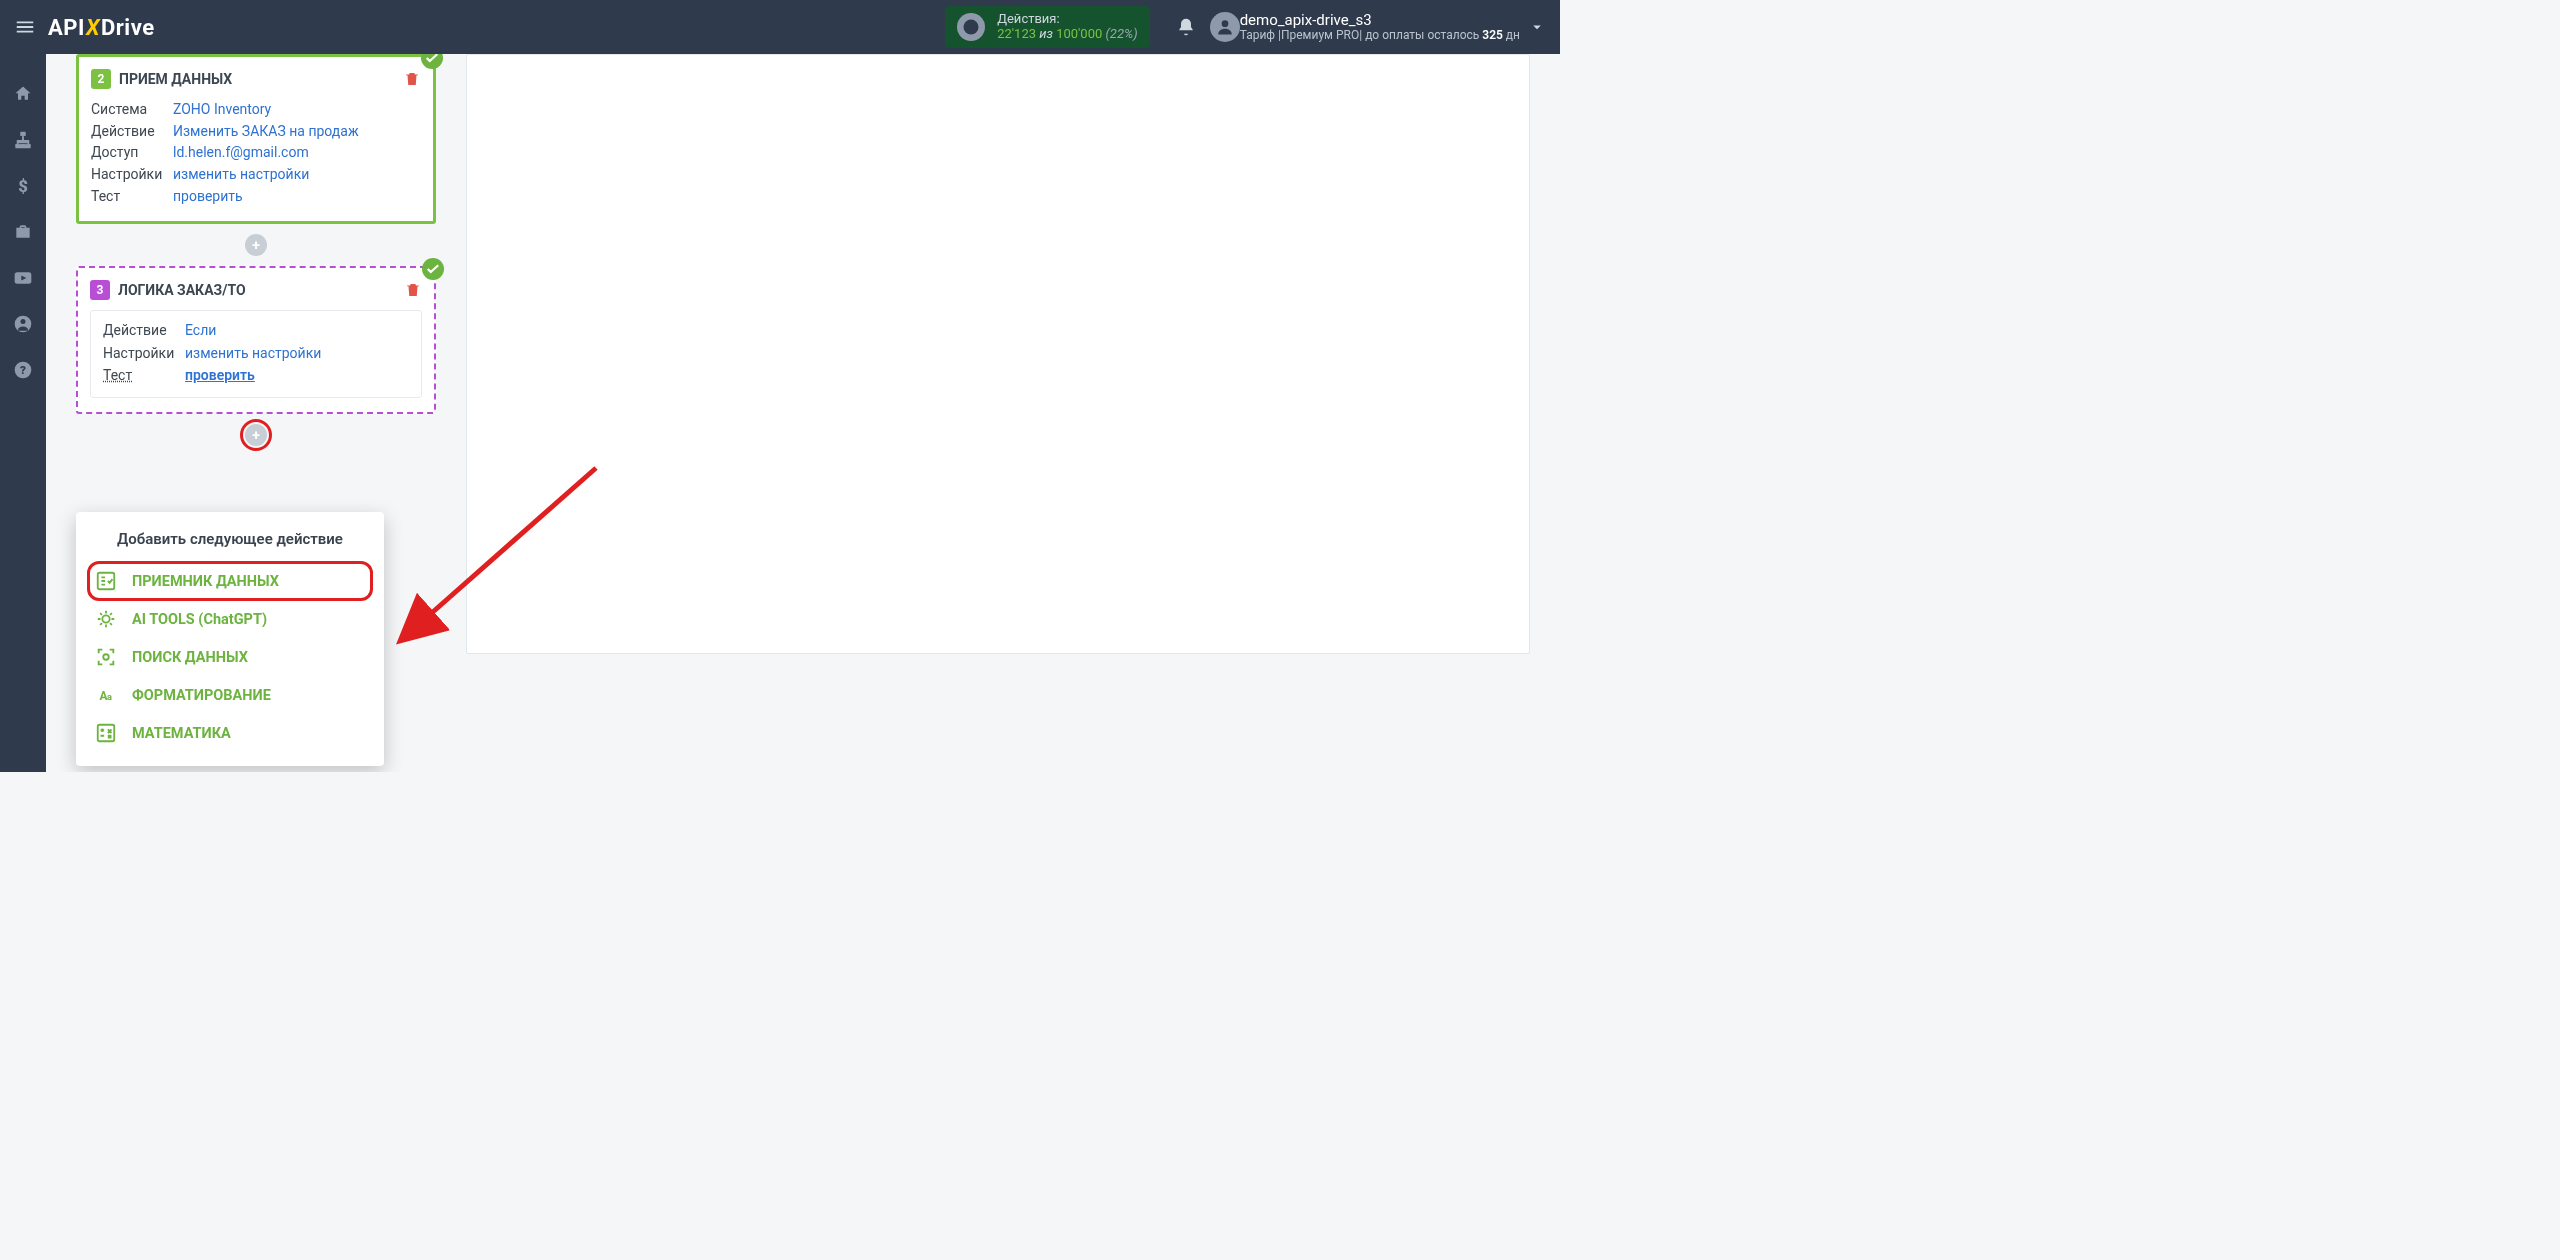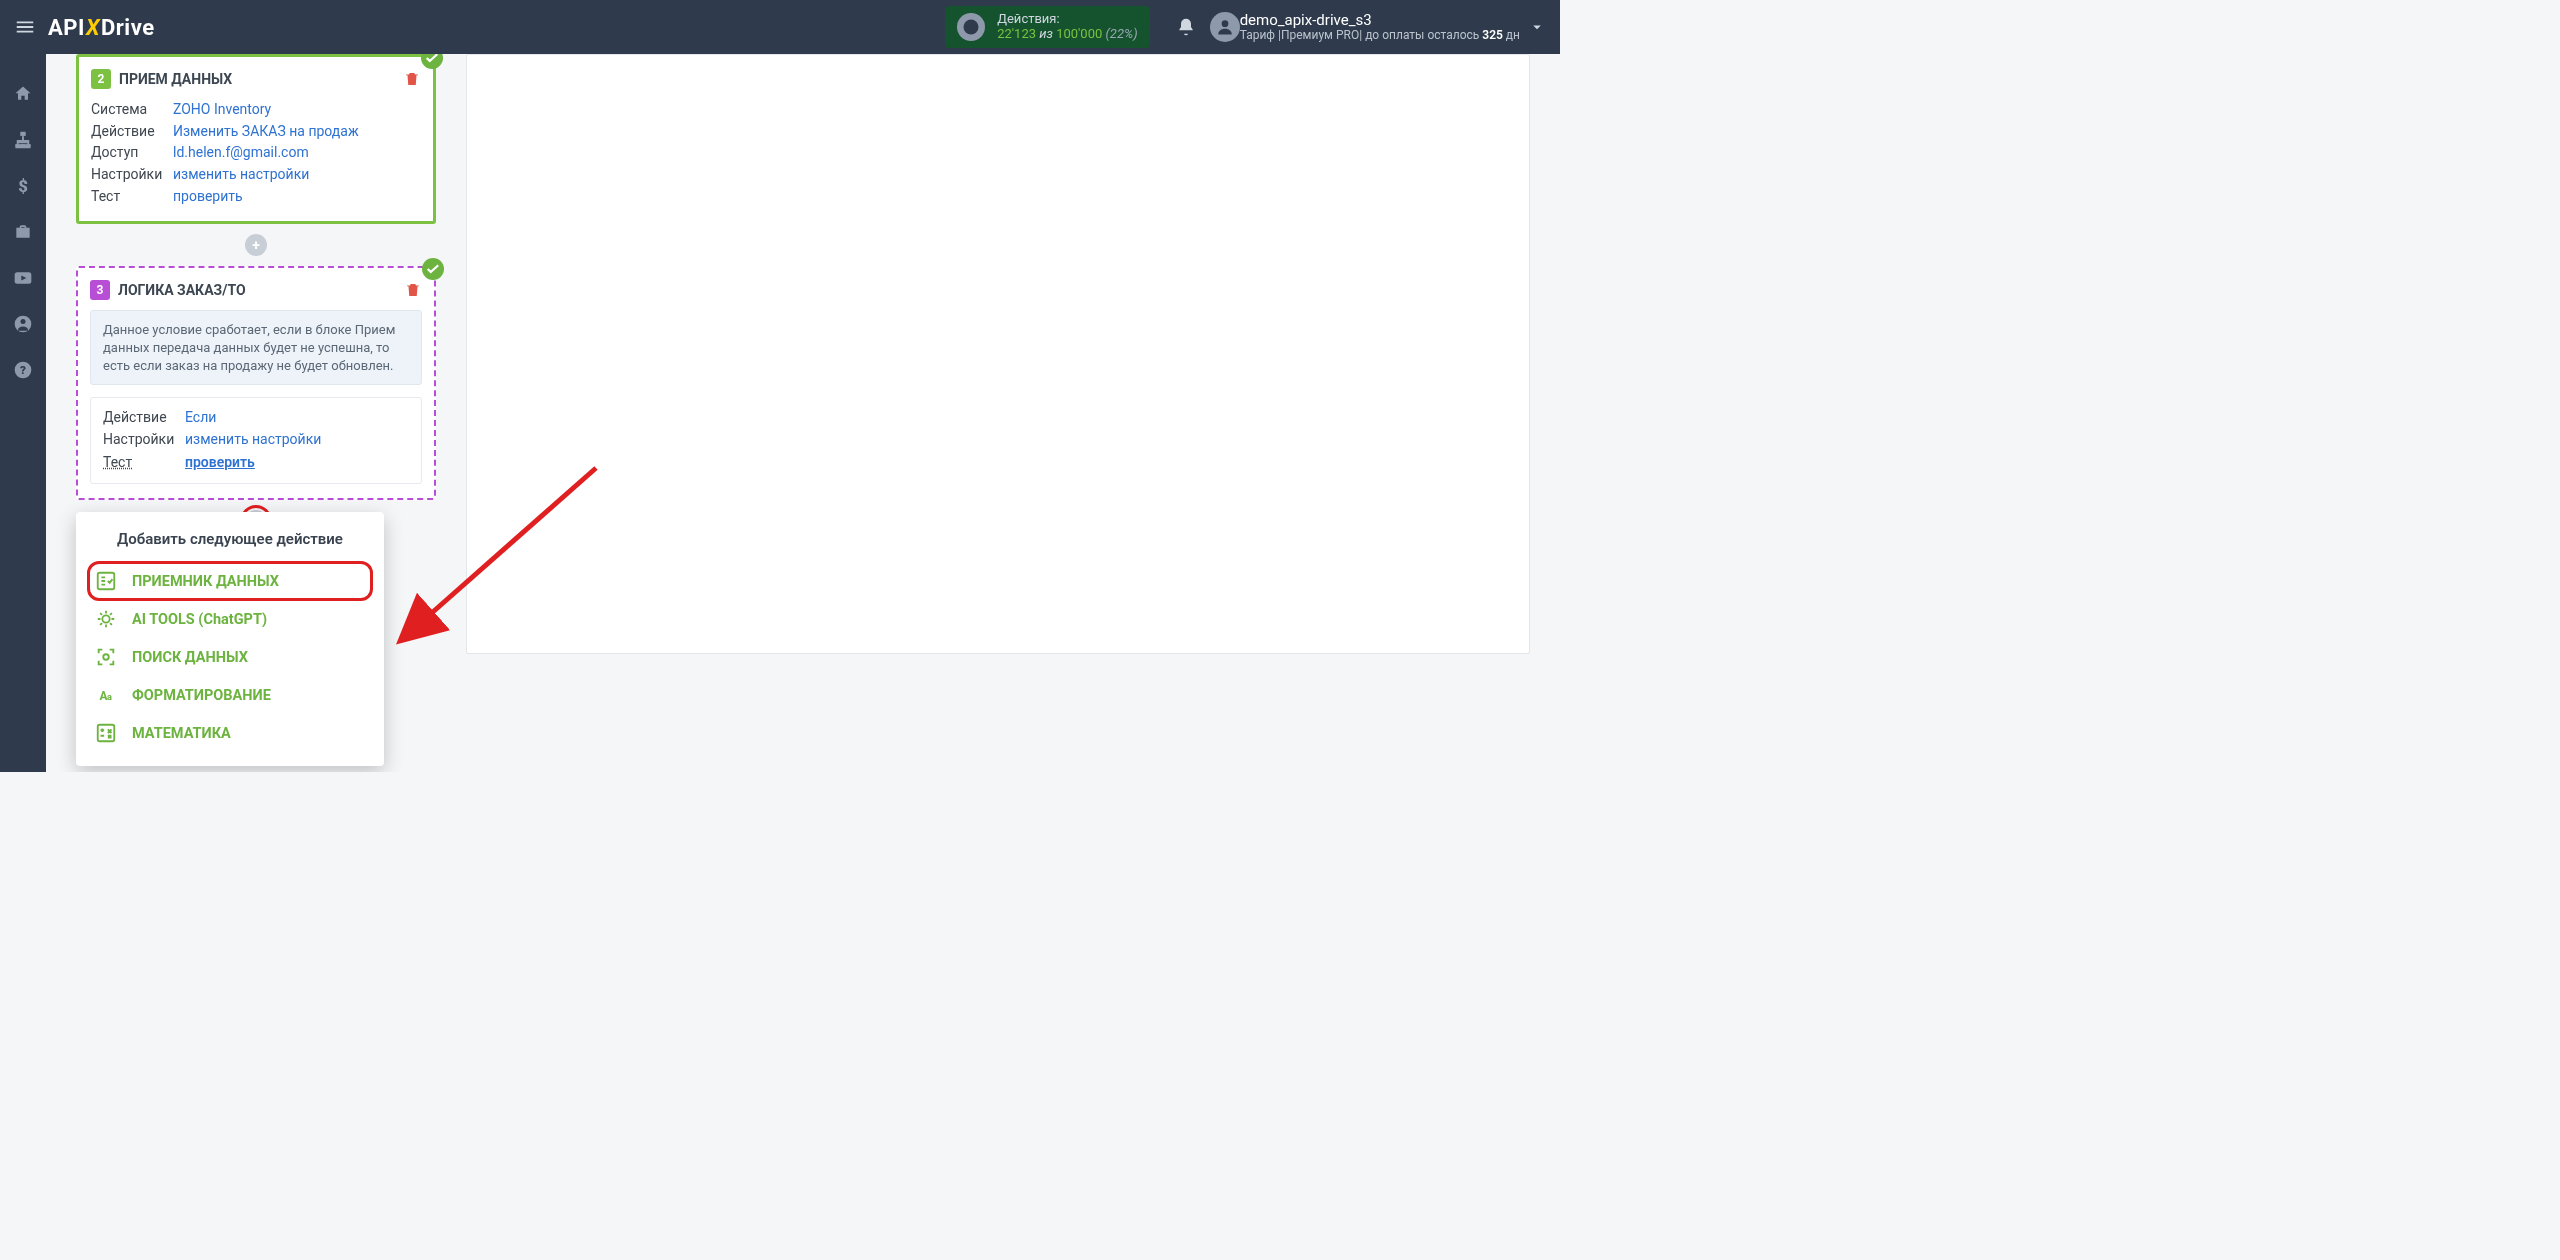--- a/index.html
+++ b/index.html
@@ -332,21 +332,20 @@
           </div>
           <div class="hdr">
             <div class="badge badge-purple">3</div>
             <div class="card-title">ЛОГИКА ЗАКАЗ/ТО</div>
             <div class="trash">
               <svg class="w18" viewBox="0 0 24 24">
                   <path fill="currentColor" d="M6 7h12l-1 13H7zM9 4h6l1 2H8zM4 6h16v1H4z"></path>
                 </svg>
             </div>
           </div>
-          <div class="note">Данное условие сработает, если в блоке Прием данных передача данных будет не успешна, то есть если заказ на продажу не будет обновлен.</div>
           <div class="inner-box">
             <div class="kv2">
                 <span class="k">Действие</span>
                 <span class="v">Если</span>
               </div>
             <div class="kv2">
                 <span class="k">Настройки</span>
                 <span class="v">изменить настройки</span>
               </div>
             <div class="kv2">

